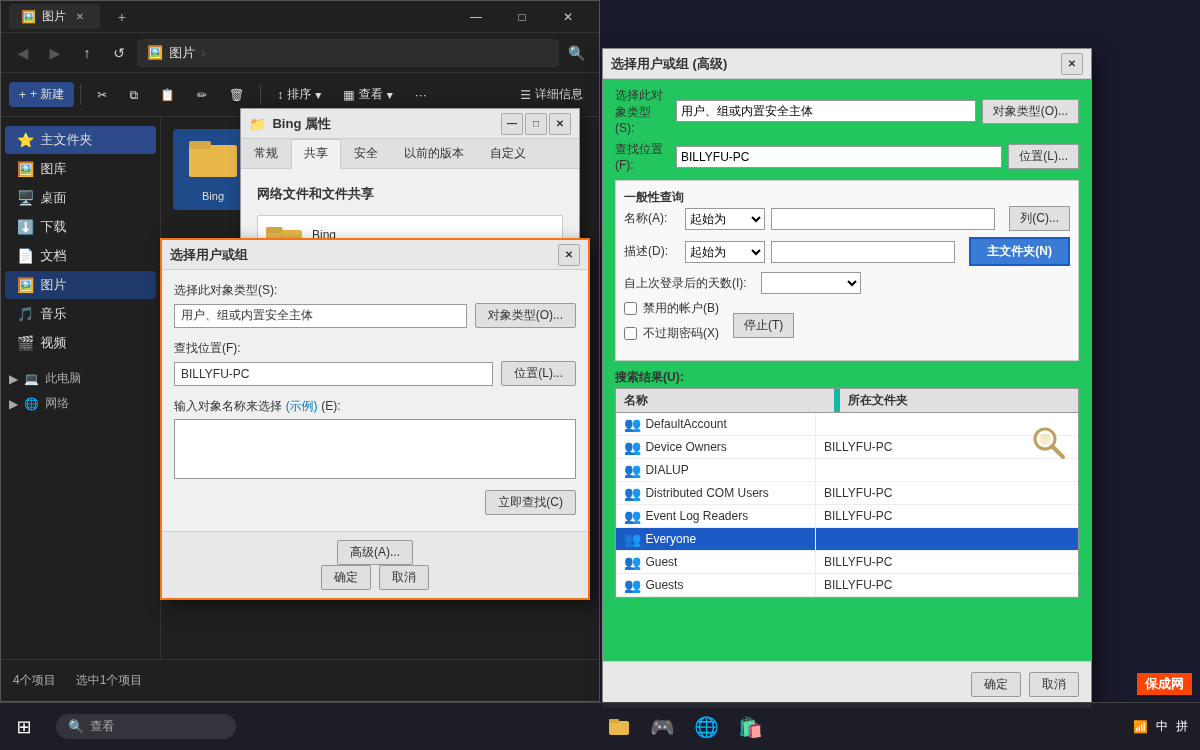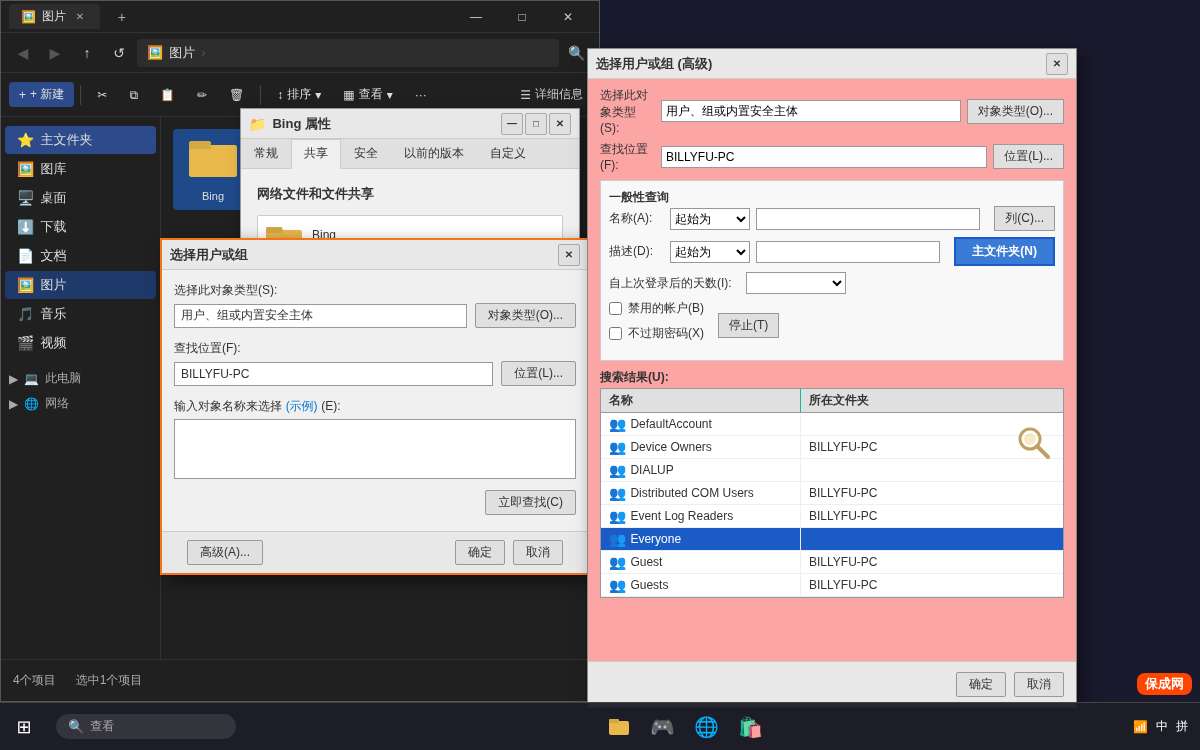--- a/index.html
+++ b/index.html
@@ -414,34 +414,35 @@
       font-size: 12px;
       padding: 4px;
     }
     .dlg-footer {
       display: flex;
       justify-content: space-between;
       align-items: center;
       padding: 8px 25px;
       background: #e8e8e8;
       border-top: 1px solid #ccc;
+      flex-direction: column;
     }
     .dlg-footer-right {
       display: flex;
       gap: 8px;
     }
 
     
     .dialog-advanced {
       position: absolute;
       top: 48px;
-      left: 587px;
+      left: 602px;
       width: 490px;
       height: 660px;
-      background: #fca5a5;
+      background: #22c55e;
       border: 1px solid #888;
       box-shadow: 6px 6px 16px rgba(0,0,0,0.5);
       z-index: 400;
     }
     .adv-section {
       border: 1px solid #ccc;
       margin: 8px 12px;
       padding: 8px;
       background: #f8f8f8;
     }
@@ -517,21 +518,21 @@
       overflow-y: auto;
     }
     .results-header {
       display: flex;
       background: #e0e0e0;
       border-bottom: 1px solid #999;
       font-size: 12px;
       font-weight: bold;
       color: #333;
     }
-    .results-header .col-name { width: 200px; padding: 3px 8px; border-right: 1px solid #14b8a6; }
+    .results-header .col-name { width: 224px; padding: 3px 8px; border-right: 6px solid #14b8a6; }
     .results-header .col-folder { flex: 1; padding: 3px 8px; }
     .result-row {
       display: flex;
       font-size: 12px;
       color: #333;
       border-bottom: 1px solid #eee;
       align-items: center;
       cursor: pointer;
     }
     .result-row.selected { background: #1a5bc5; color: white; }
@@ -561,21 +562,21 @@
       border-top: 1px solid #ccc;
     }
 
     
     .watermark {
       position: absolute;
       bottom: 55px;
       right: 8px;
       background: #ff4500;
       color: white;
-      border-radius: 8px;
+      border-radius: 0;
       padding: 2px 8px;
       font-size: 13px;
       font-weight: bold;
       z-index: 999;
     }
     .header-detail-btn {
       display: flex;
       align-items: center;
       gap: 4px;
       padding: 3px 8px;

